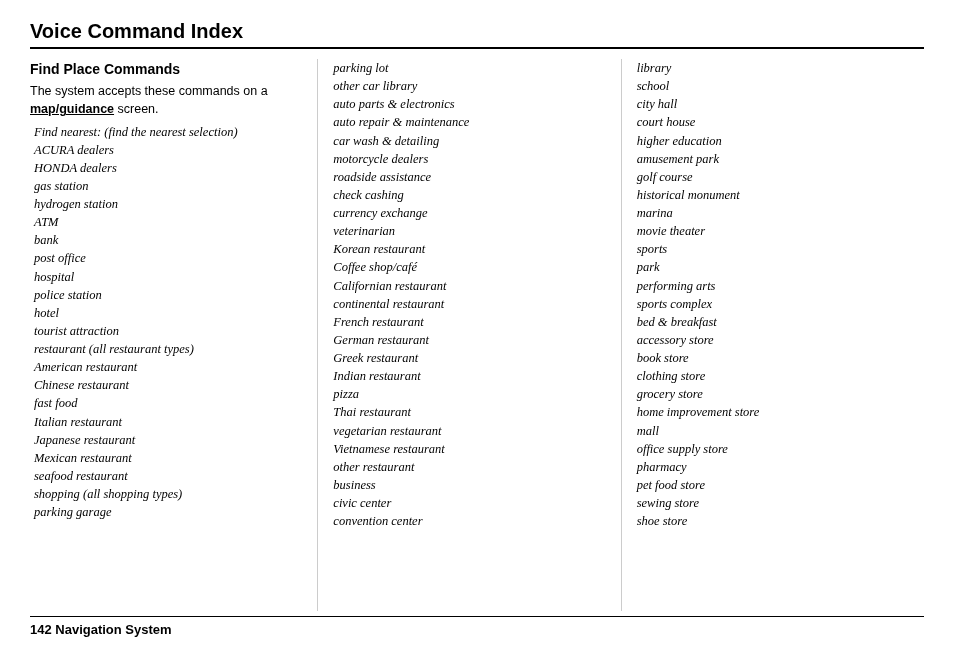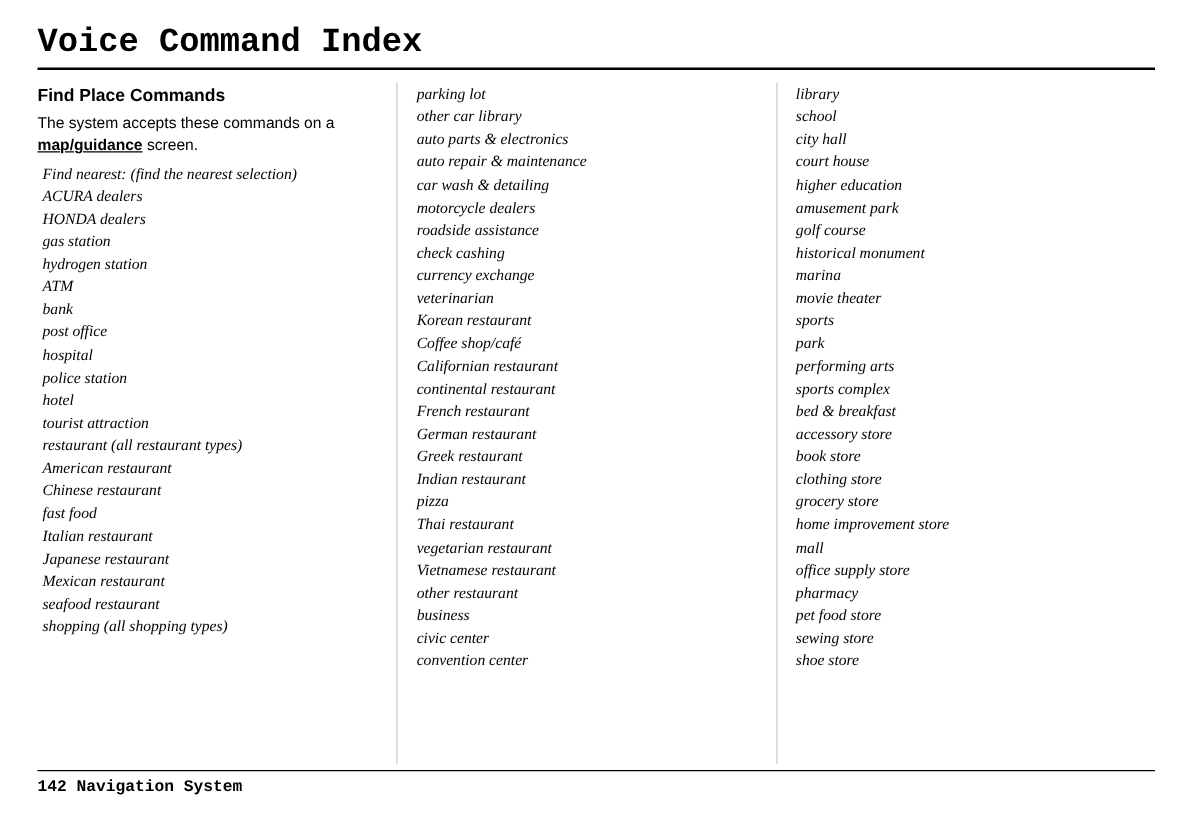--- a/index.html
+++ b/index.html
@@ -12,23 +12,23 @@
       color: #000;
       overflow: hidden;
     }
     .page {
       padding: 20px 30px 15px 30px;
       height: 100%;
       display: flex;
       flex-direction: column;
     }
     .page-title {
-      font-size: 27px;
+      font-size: 20px;
       font-weight: bold;
-      font-family: Liberation Mono, monospace;
+      font-family: Liberation Sans, sans-serif;
       margin-bottom: 4px;
     }
     .divider {
       border: none;
       border-top: 2px solid #000;
       margin-bottom: 10px;
     }
     .content-area {
       display: flex;
       flex: 1;
@@ -71,21 +71,21 @@
     }
     .item {
       font-style: italic;
       display: block;
       font-family: Georgia, serif;
     }
     .footer {
       border-top: 1px solid #000;
       padding-top: 5px;
       margin-top: 5px;
-      font-family: Liberation Mono, monospace;
+      font-family: Liberation Sans, sans-serif;
       font-size: 13px;
       font-weight: bold;
     }
   </style>
 </head>
 <body>
 
 <div class="page">
   <div class="page-title">Voice Command Index</div>
   <hr class="divider">
@@ -114,20 +114,21 @@
         <span class="item">tourist attraction</span>
         <span class="item">restaurant (all restaurant types)</span>
         <span class="item">American restaurant</span>
         <span class="item">Chinese restaurant</span>
         <span class="item">fast food</span>
         <span class="item">Italian restaurant</span>
         <span class="item">Japanese restaurant</span>
         <span class="item">Mexican restaurant</span>
         <span class="item">seafood restaurant</span>
         <span class="item">shopping (all shopping types)</span>
+        <span class="item">parking garage</span>
       </div>
     </div>
 
     <div class="column">
       <span class="item">parking lot</span>
       <span class="item">other car library</span>
       <span class="item">auto parts &amp; electronics</span>
       <span class="item">auto repair &amp; maintenance</span>
       <span class="item">car wash &amp; detailing</span>
       <span class="item">motorcycle dealers</span>

